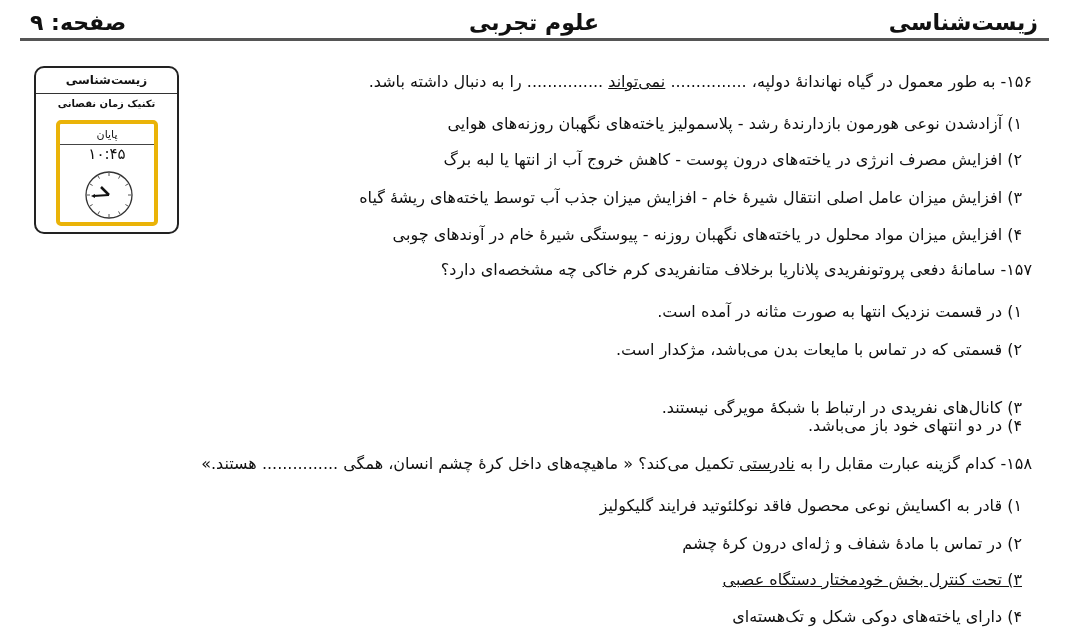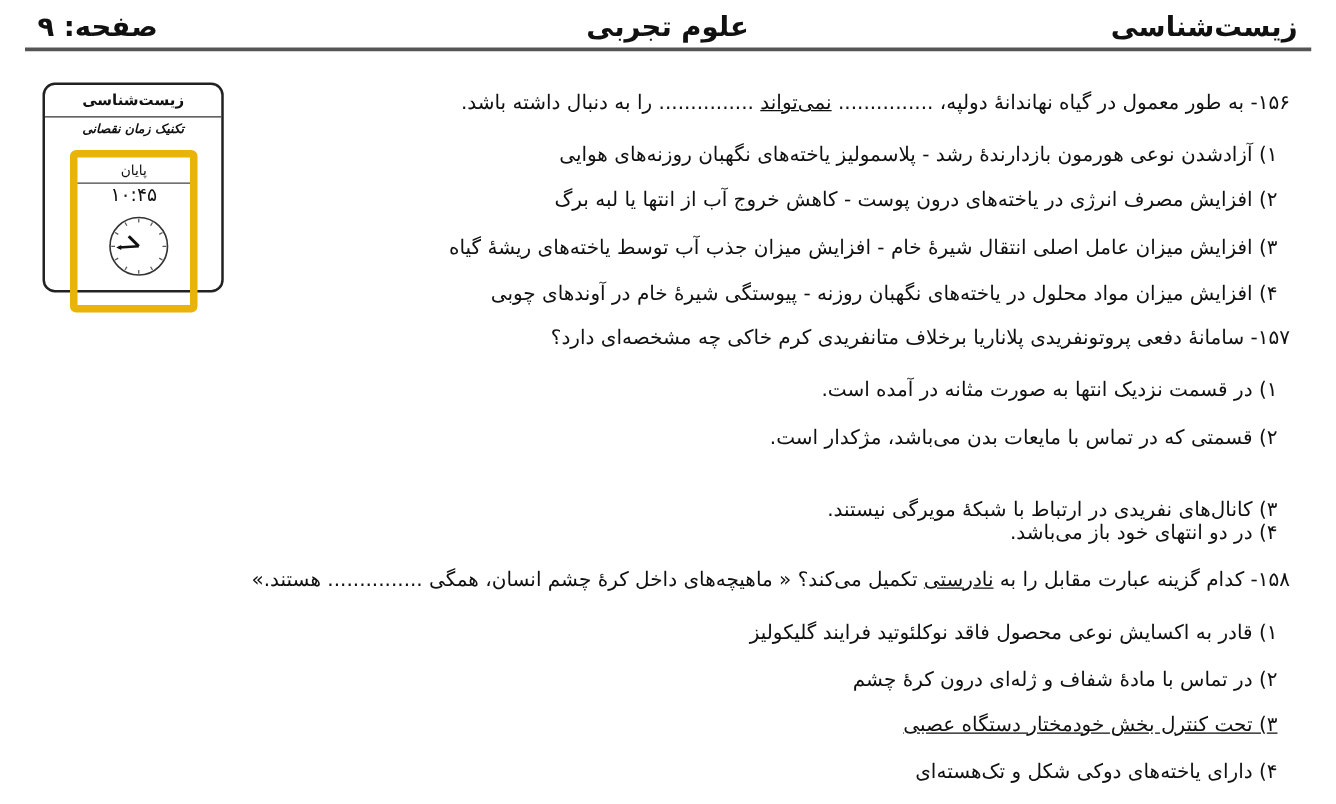--- a/index.html
+++ b/index.html
@@ -8,22 +8,22 @@
   .header { position:absolute; left:20px; top:0; width:1028px; height:40px; direction:rtl; }
   .header .h-item { position:absolute; top:10px; font-weight:bold; font-size:22px; }
   .h-subject { right:10px; }
   .h-field { left:50%; transform:translateX(-50%); }
   .h-page { left:10px; }
   .header-rule { position:absolute; left:20px; top:38px; width:1029px; height:3px; background:#555; }
 
   .badge { position:absolute; left:34px; top:66px; width:145px; height:168px; border:2px solid #222;
            border-radius:10px; box-sizing:border-box; direction:rtl; text-align:center; }
   .badge-title { font-weight:bold; font-size:12px; padding-top:5px; height:20px; border-bottom:1px solid #333; }
-  .badge-sub { font-weight:bold; font-size:10px; padding-top:4px; height:15px;font-style:italic; }
-  .badge-inner { position:absolute; left:20px; top:52px; width:102px; height:130px; border:6px solid #eab308;
+  .badge-sub { font-weight:bold; font-size:10px; padding-top:4px; height:15px; }
+  .badge-inner { position:absolute; left:20px; top:52px; width:102px; height:106px; border:4px solid #eab308;
                  border-radius:5px; box-sizing:border-box; }
   .badge-end { font-size:11px; padding-top:4px; height:16px; border-bottom:1px solid #444; }
   .badge-time { font-size:15px; direction:ltr; letter-spacing:1px; margin-top:0; }
   .clock { position:absolute; left:24px; top:46px; }
 
   .content { position:absolute; right:25px; top:0; width:990px; direction:rtl; text-align:right; }
   .q { position:absolute; right:12px; font-weight:normal; font-size:16px; white-space:nowrap; }
   .opt { position:absolute; right:22px; font-size:16px; white-space:nowrap; }
   .ul { text-decoration:underline; }
 </style>

